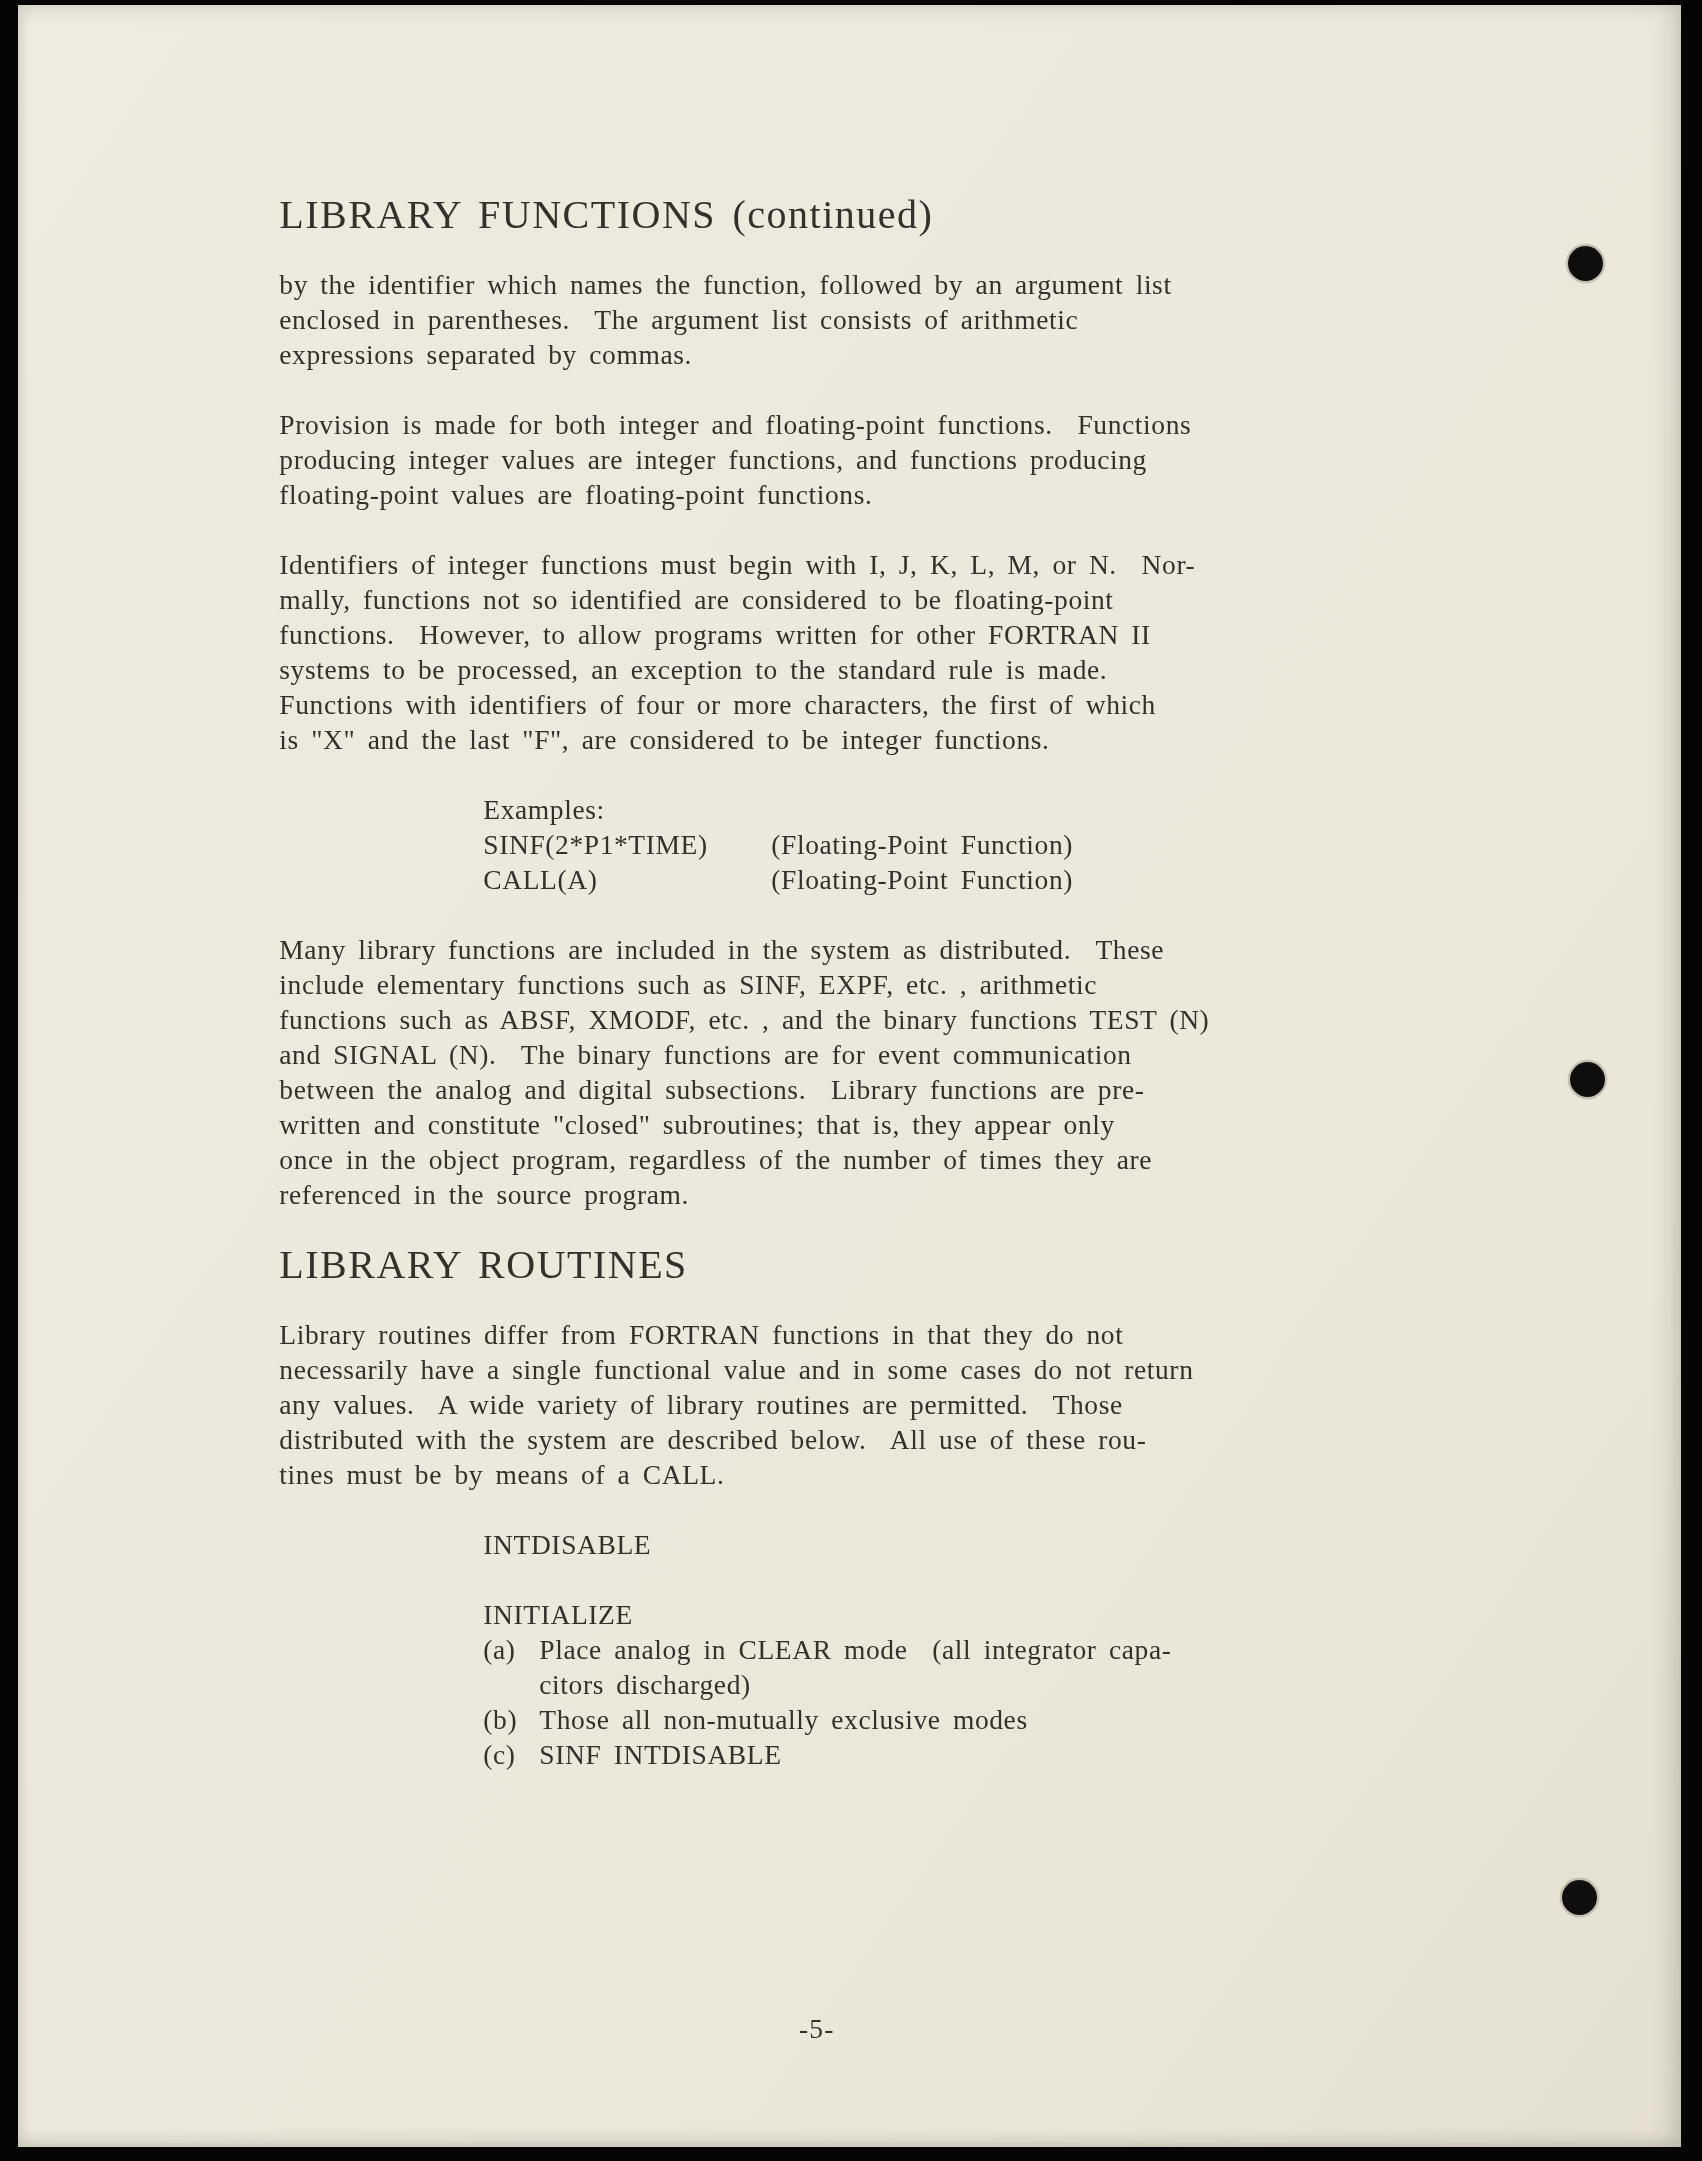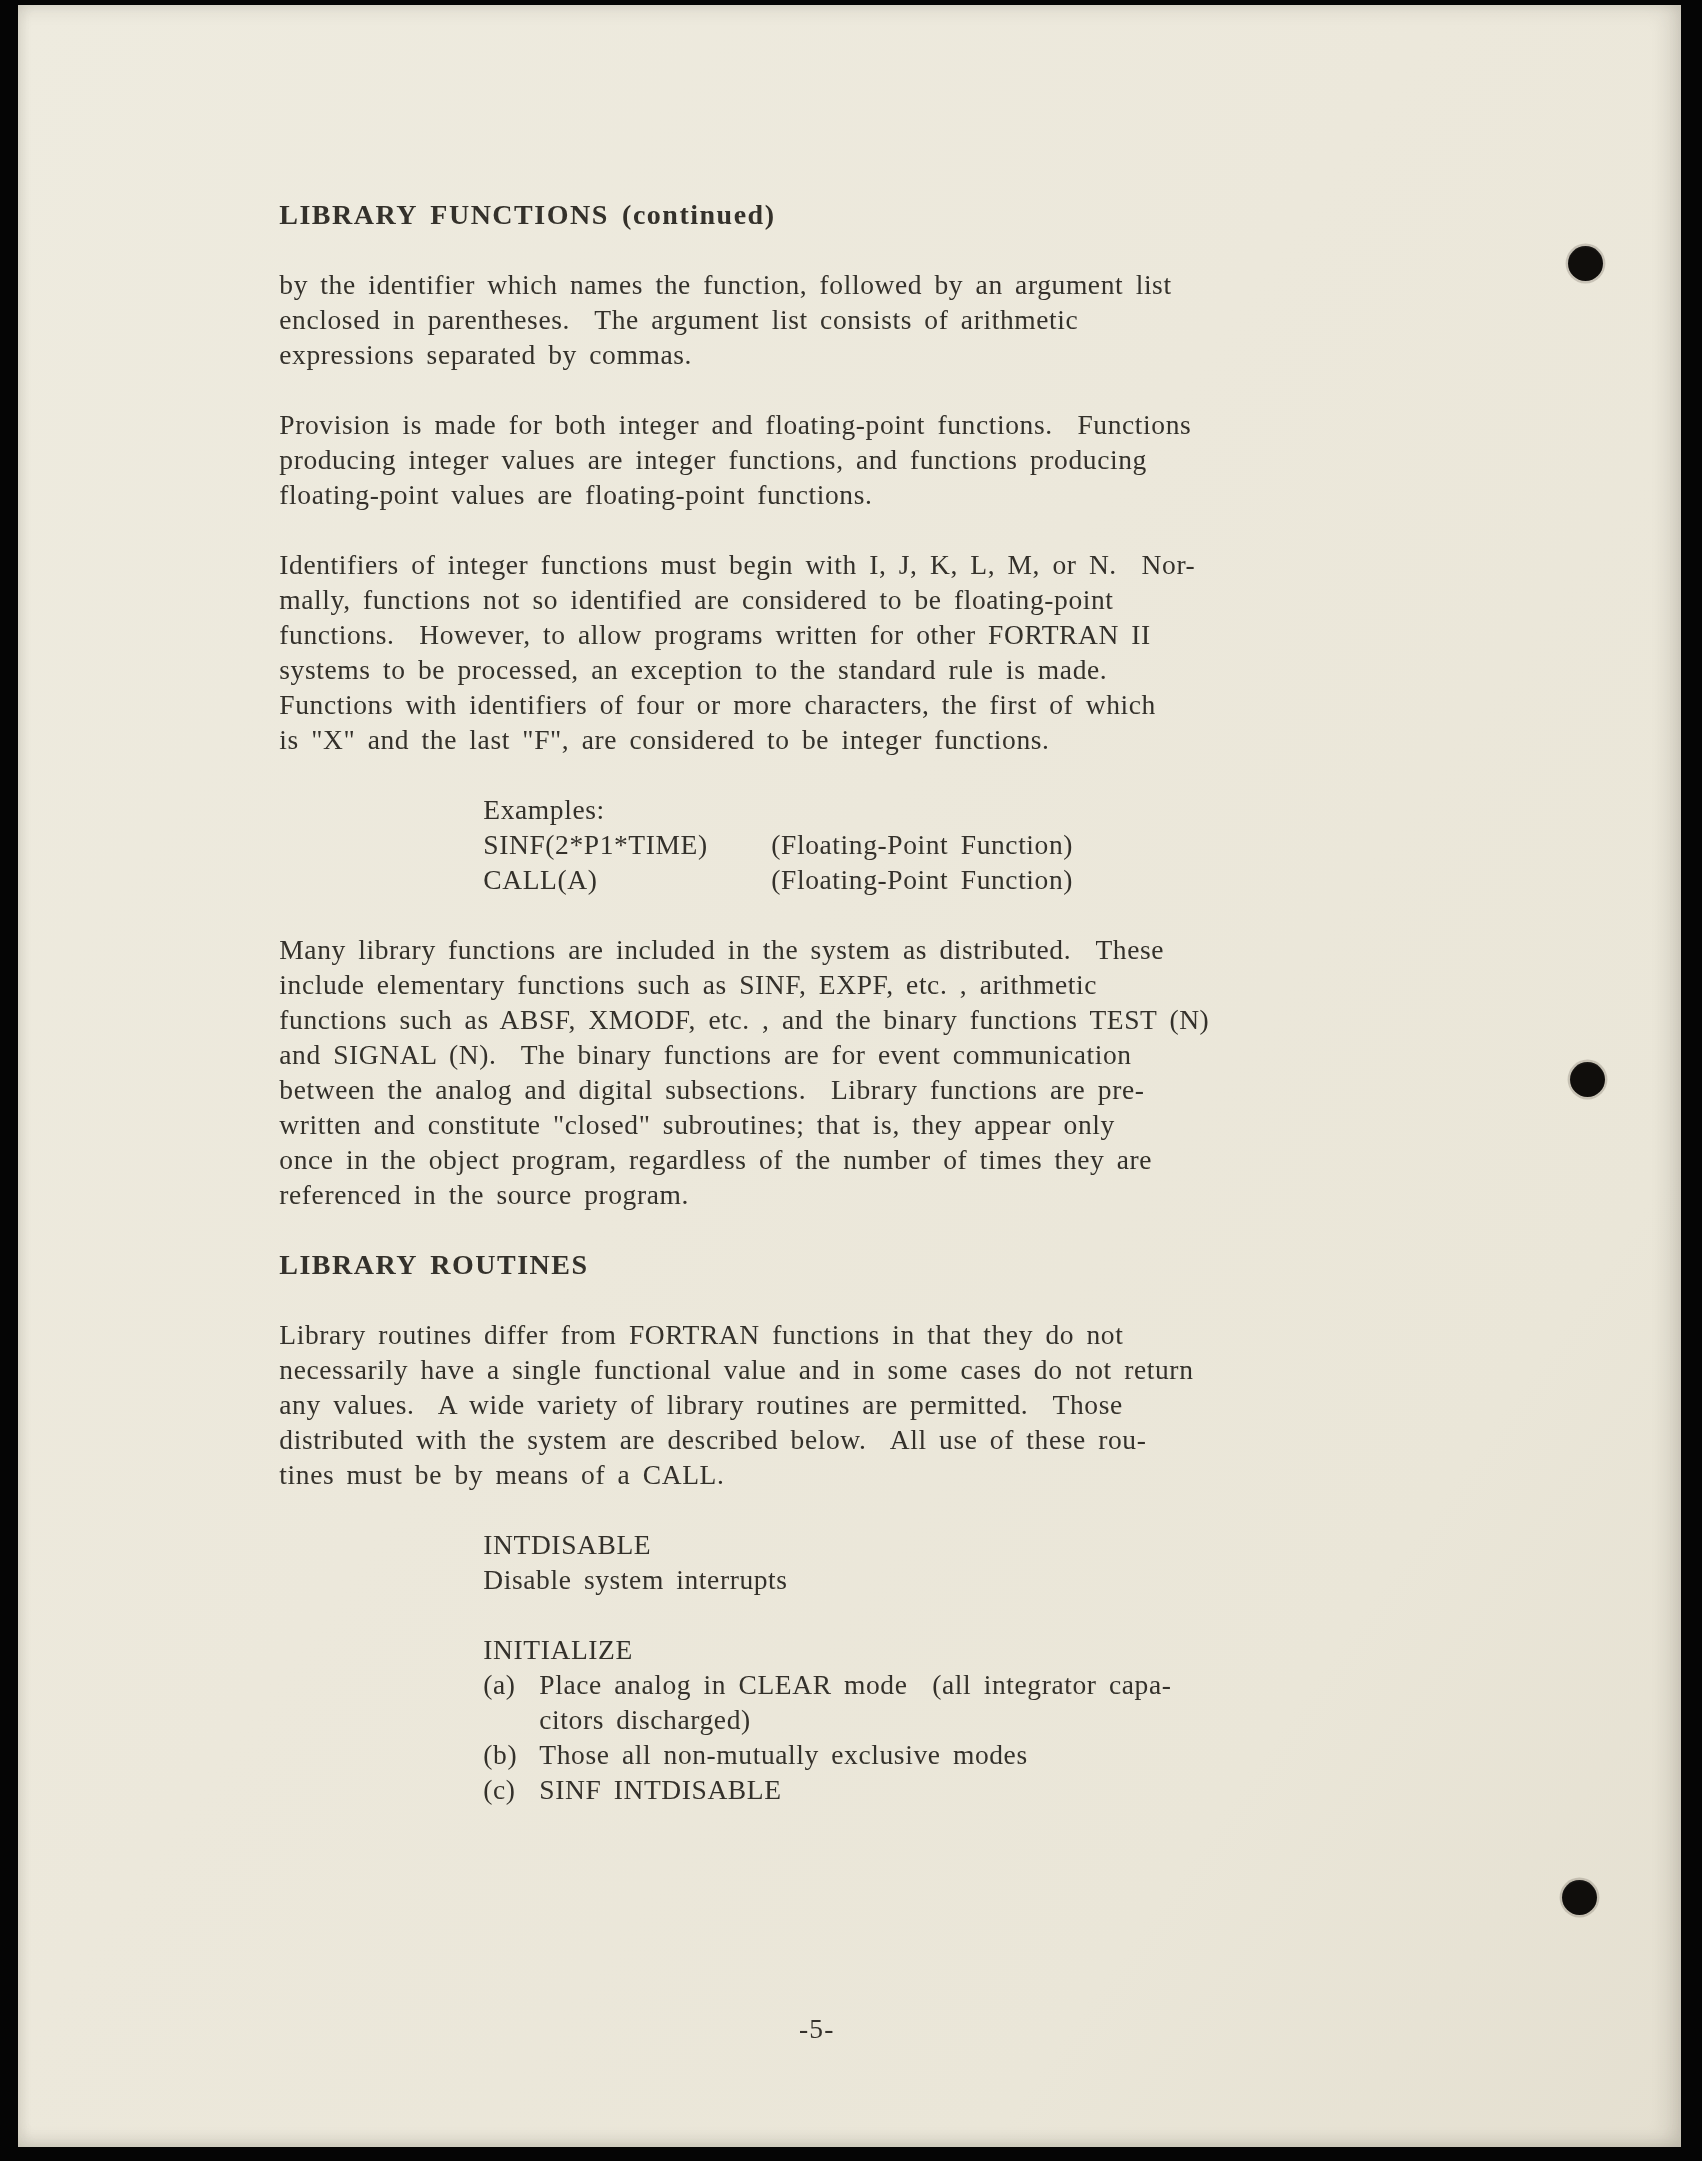--- a/index.html
+++ b/index.html
@@ -30,22 +30,22 @@
     left: 261px;
     top: 192px;
     width: 1227px;
     color: #34312b;
     font-size: 27.5px;
     line-height: 35px;
     letter-spacing: 0.6px;
     word-spacing: 4.9px;
   }
   .heading, .subheading {
-    font-size: 28px;
-    font-weight: 700;
+    font-size: 40px;
+    font-weight: 400;
     letter-spacing: 1.5px;
     margin: 0 0 35px 0;
   }
   .para {
     margin: 0 0 35px 0;
     white-space: pre;
   }
   .examples {
     margin: 0 0 35px 204px;
   }
@@ -144,21 +144,20 @@
 
     <p class="para">Library routines differ from FORTRAN functions in that they do not
 necessarily have a single functional value and in some cases do not return
 any values.  A wide variety of library routines are permitted.  Those
 distributed with the system are described below.  All use of these rou-
 tines must be by means of a CALL.</p>
 
 
     <div class="routine">
       <div class="routine-name">INTDISABLE</div>
-      <div class="routine-desc">Disable system interrupts</div>
     </div>
 
     <div class="routine">
       <div class="routine-name">INITIALIZE</div>
       <div class="init-item">
         <span class="init-label">(a)</span>
         <span class="init-text">Place analog in CLEAR mode  (all integrator capa-
 citors discharged)</span>
       </div>
       <div class="init-item">

